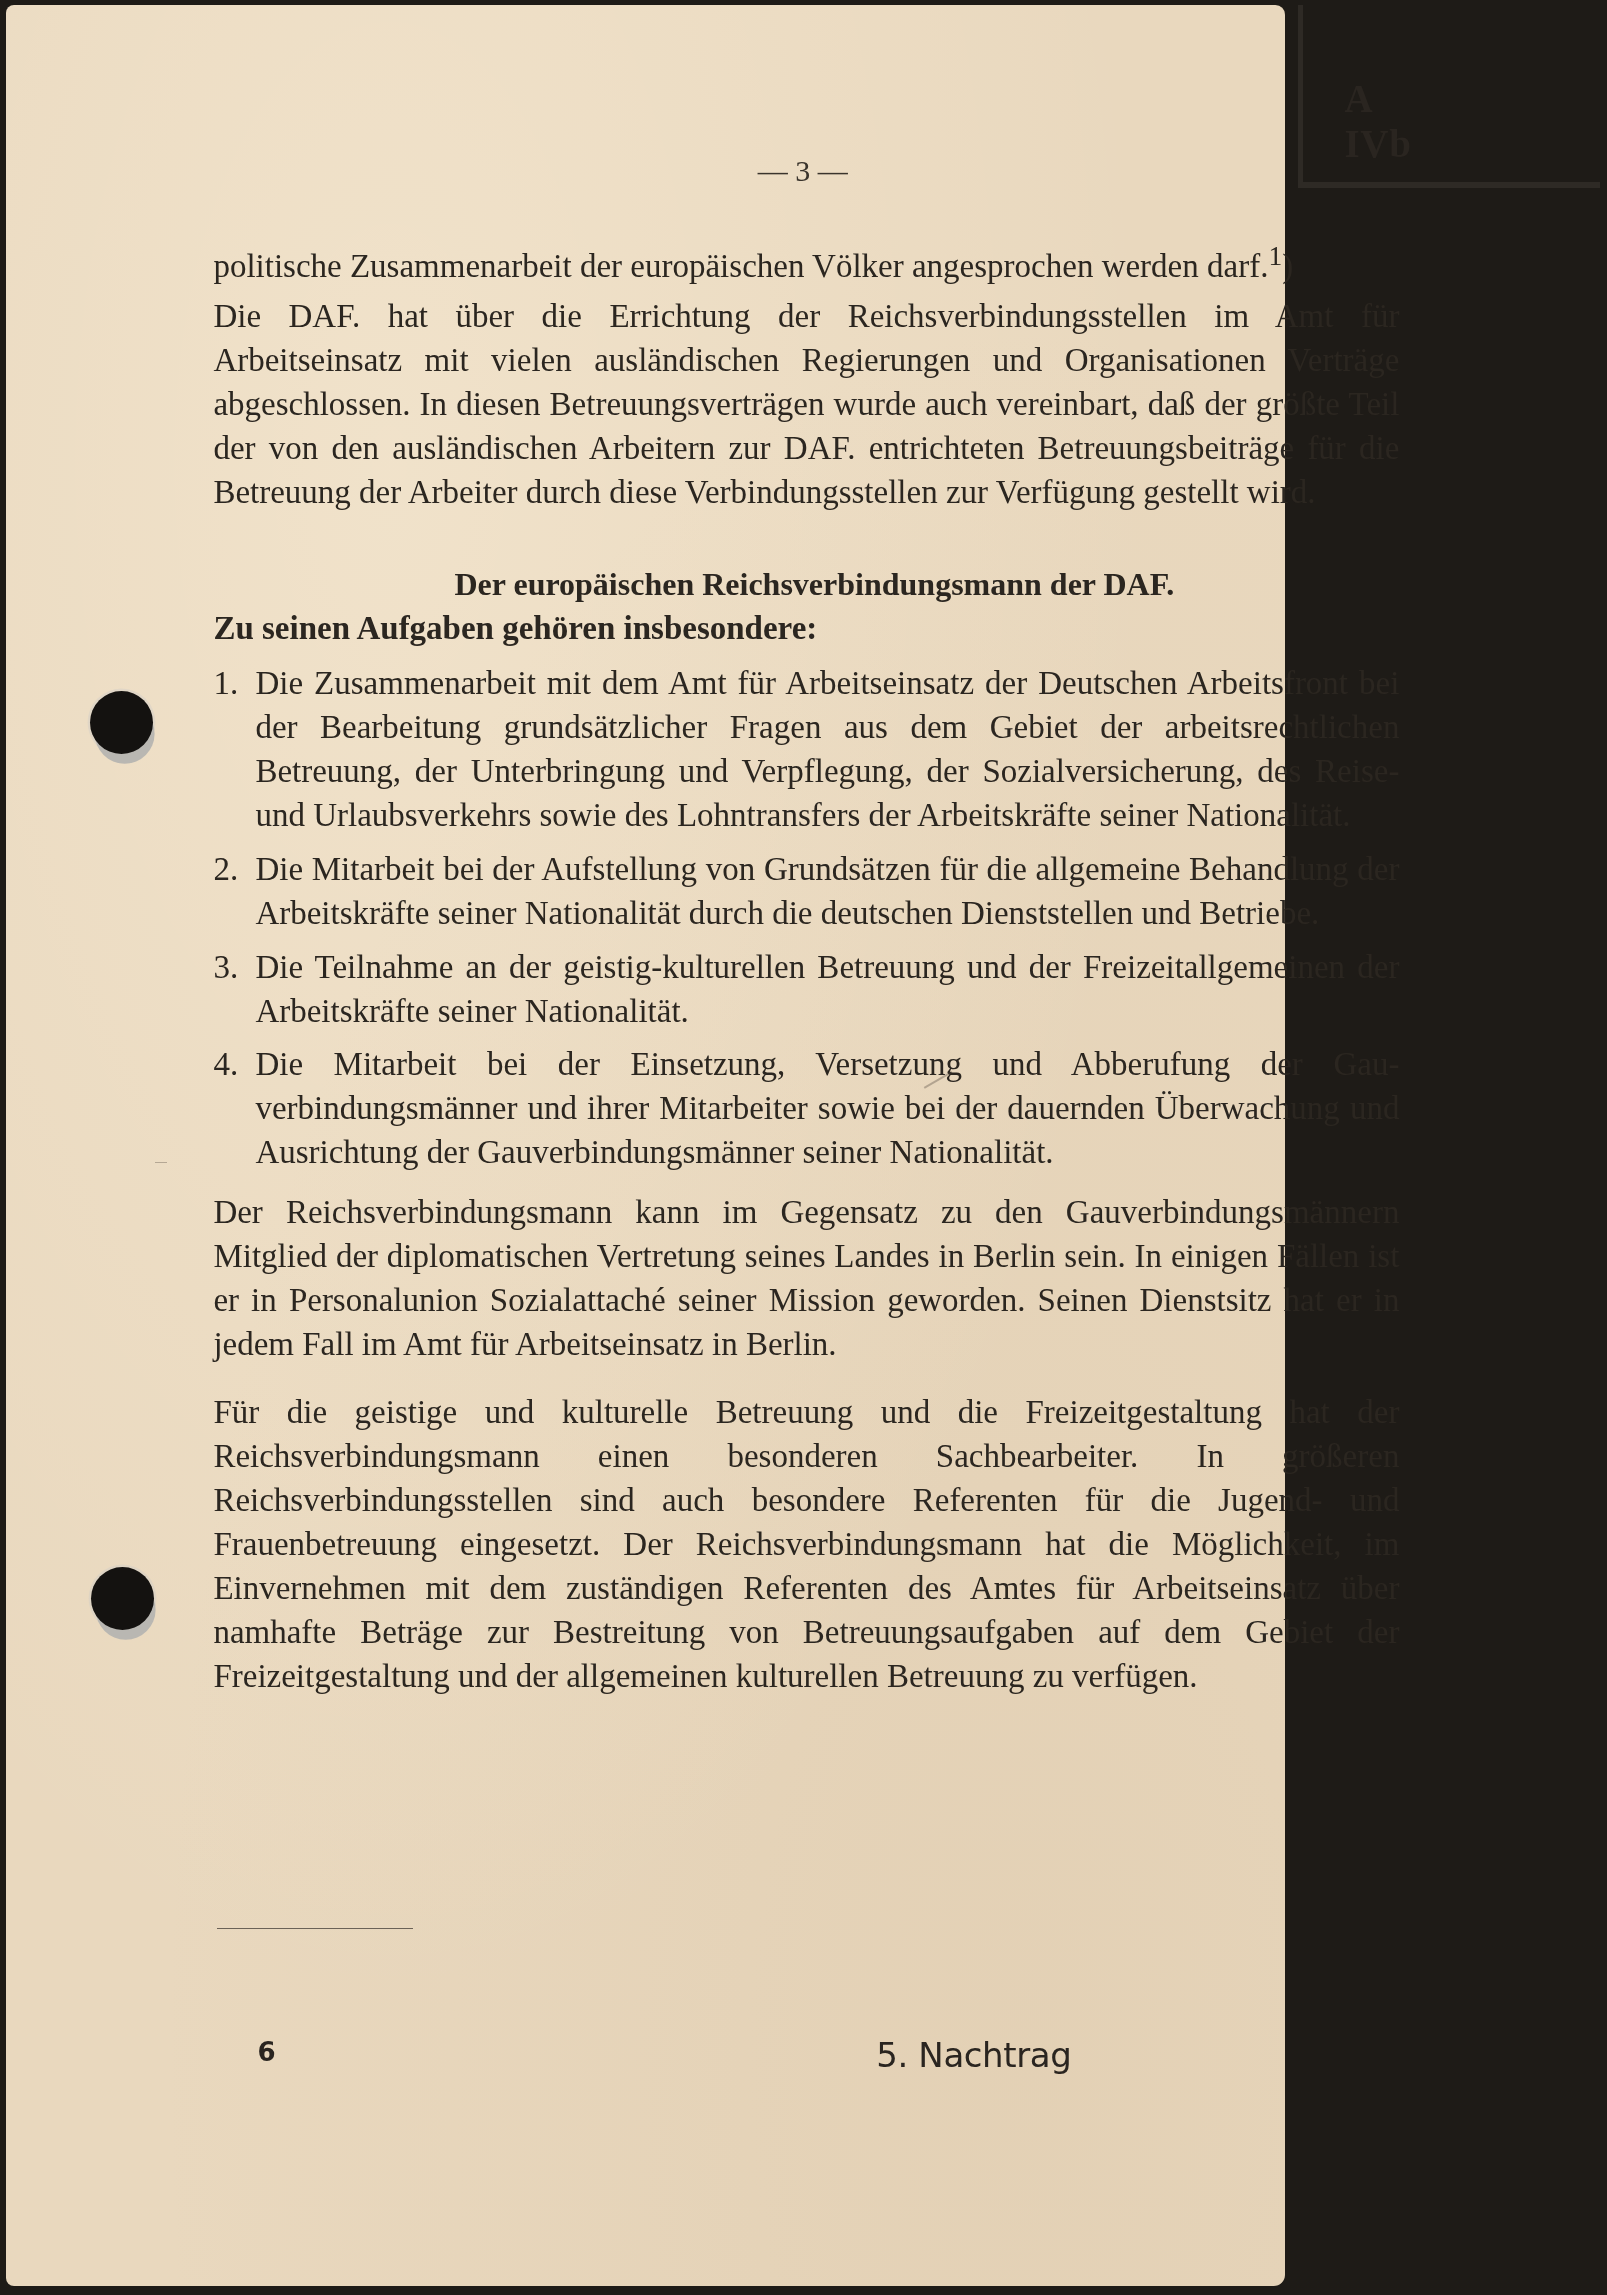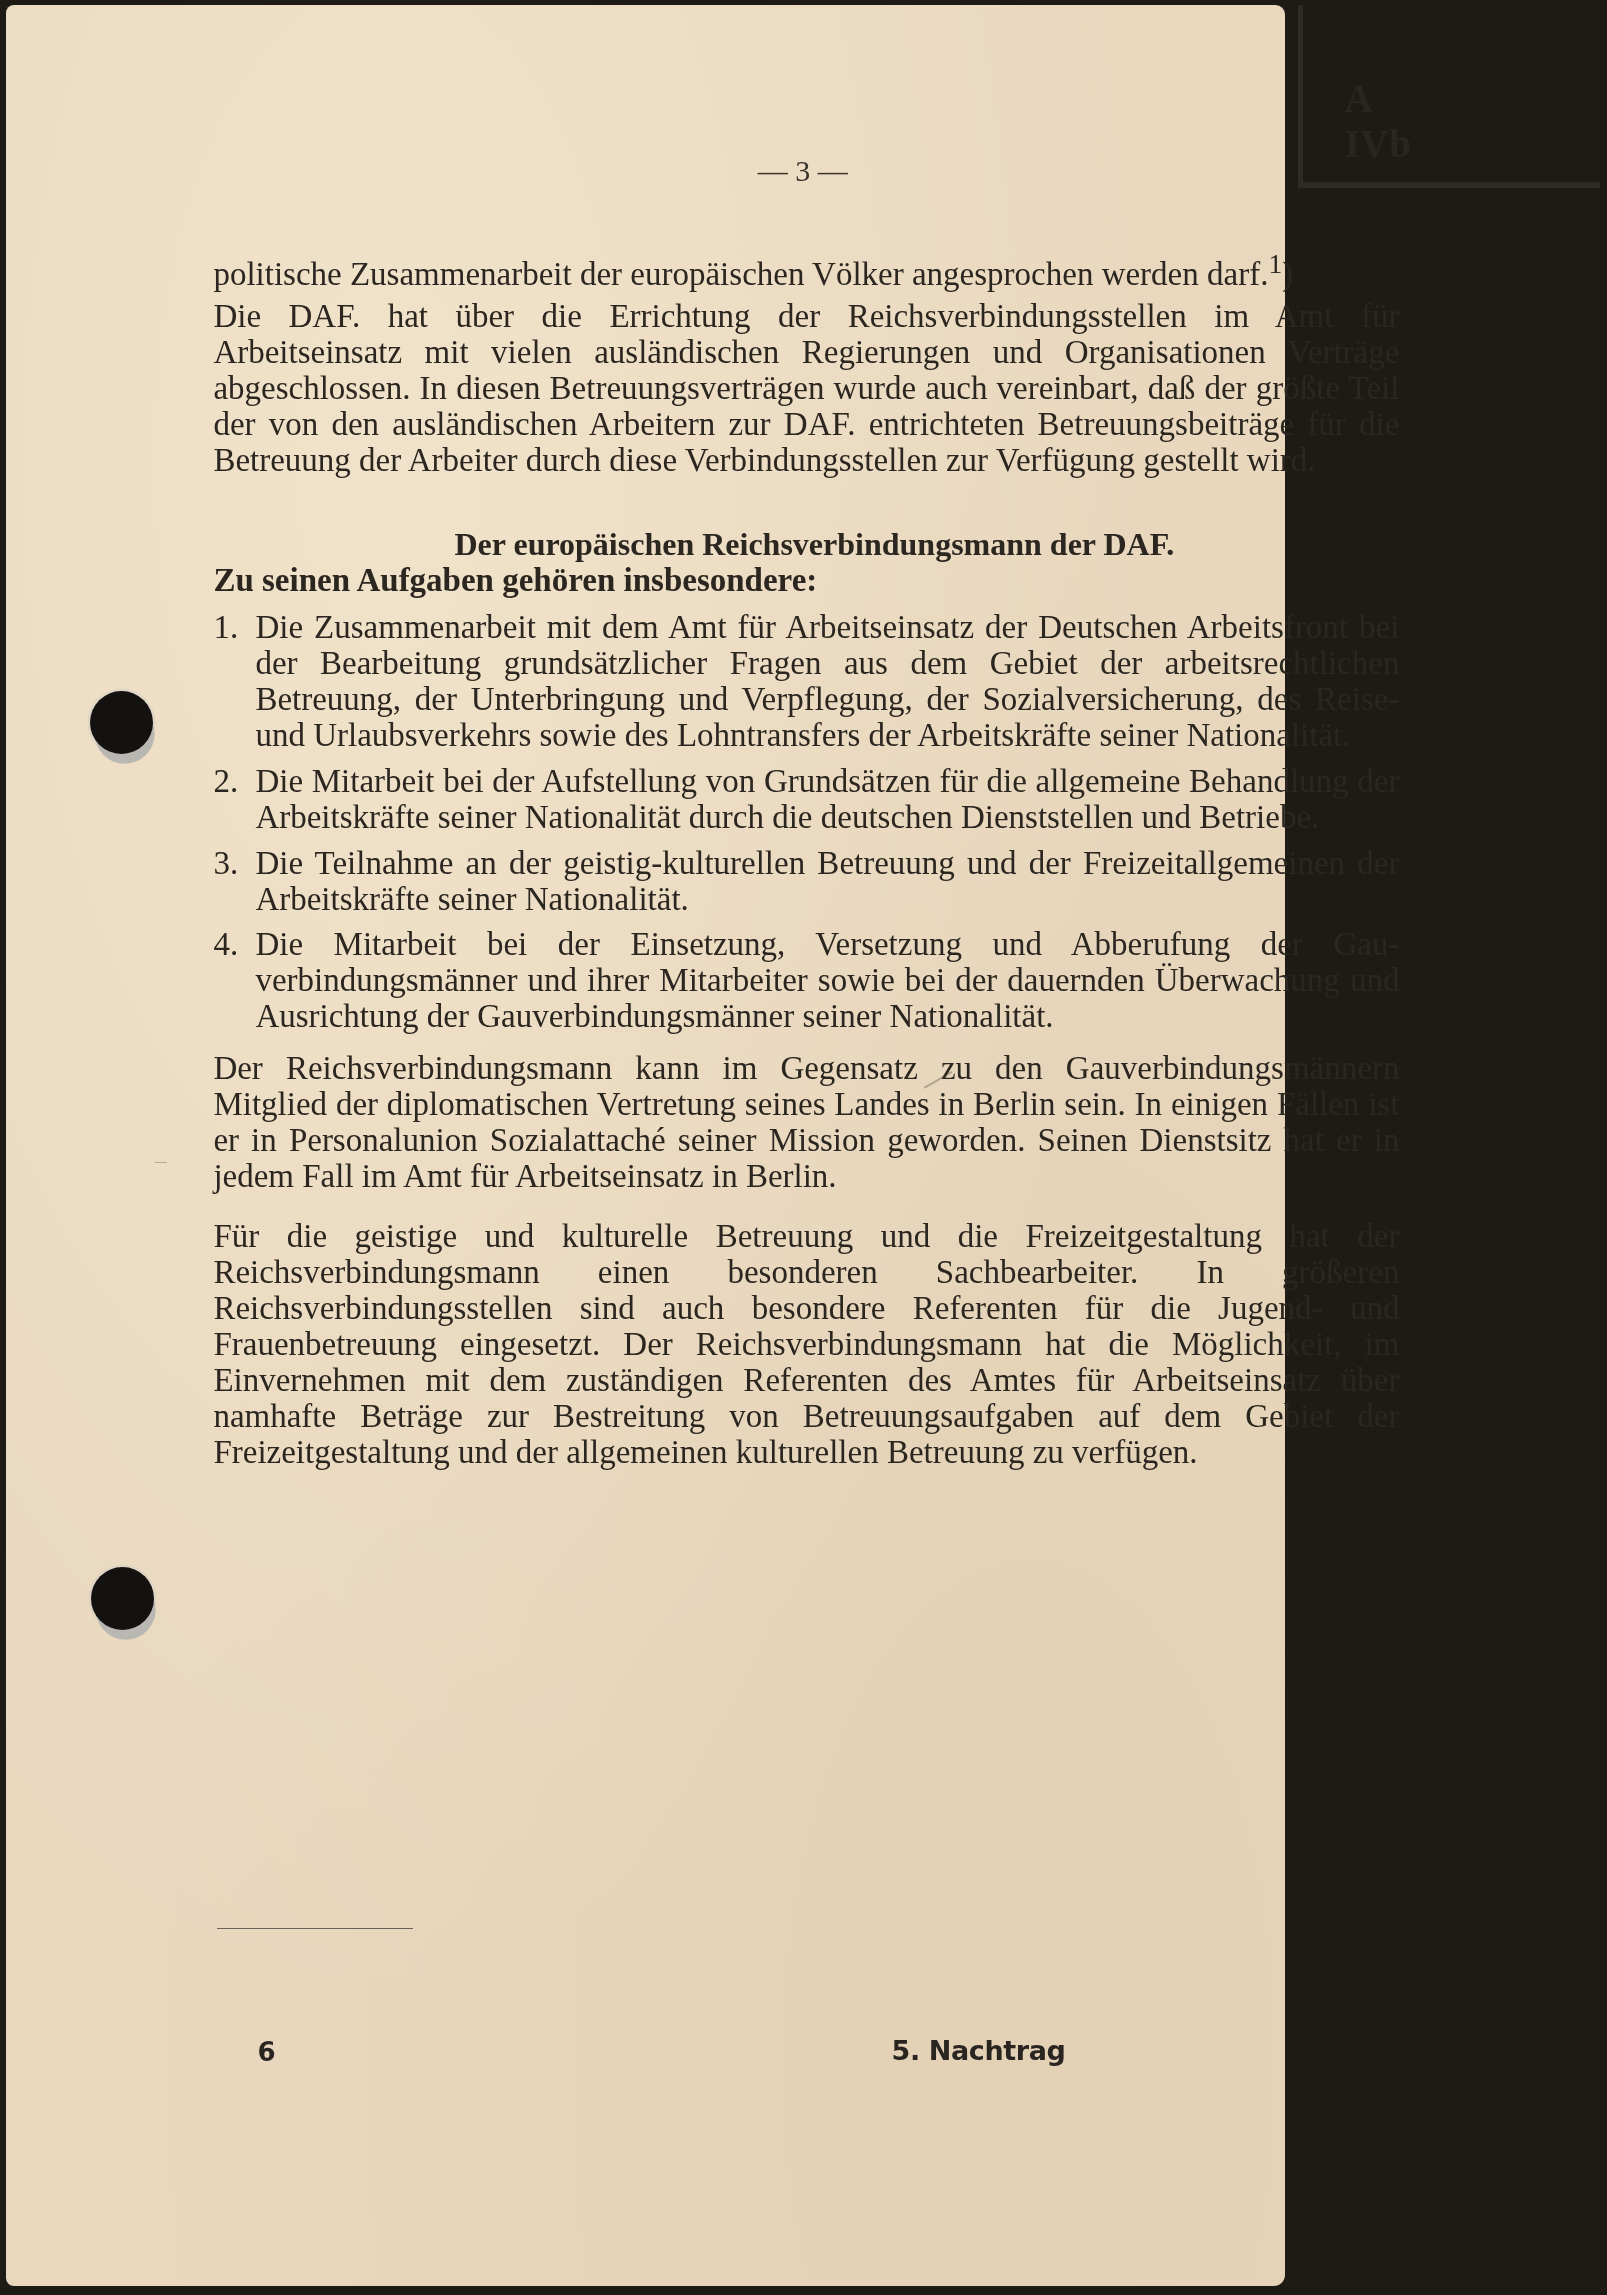--- a/index.html
+++ b/index.html
@@ -38,23 +38,23 @@
       position: absolute;
       left: 0; width: 1595px; top: 149px;
       text-align: center;
       font-size: 30px;
       color: #3a342c;
       padding-right: 0;
     }
     .page-number span { display:inline-block; margin-left: -2.4px; }
     .body {
       position: absolute;
-      left: 207px; width: 1186px; top: 241px;
+      left: 207px; width: 1186px; top: 229px;
       font-size: 33px;
-      line-height: 36px;
+      line-height: 44px;
       text-align: justify;
       hyphens: manual;
     }
     .body p { margin: 0; }
     .p1 { margin-bottom: 6.4px !important; }
     .p2 { margin-bottom: 48px !important; }
     .heading {
       text-align: center;
       font-weight: bold;
       font-size: 32px;
@@ -94,24 +94,24 @@
     .footer-left {
       position: absolute;
       left: 251px; top: 2032px;
       font-family: "DejaVu Sans", sans-serif;
       font-weight: bold;
       font-size: 26px;
       color: #2a2520;
     }
     .footer-right {
       position: absolute;
-      right: 220px; top: 2030px;
+      right: 214px; top: 2030px;
       font-family: "DejaVu Sans", sans-serif;
-      font-weight: bold;
-      font-size: 27px;
+      font-weight: normal;
+      font-size: 34px;
       color: #2a2520;
       letter-spacing: -0.4px;
     }
     .punch-hole {
       position: absolute;
       width: 63px; height: 63px;
       border-radius: 50%;
       background: #141210;
       box-shadow: 3.2px 11.3px 0 -1.6px #b9b7b2, 0 0 0 2.4px rgba(200,200,200,0.35);
     }

